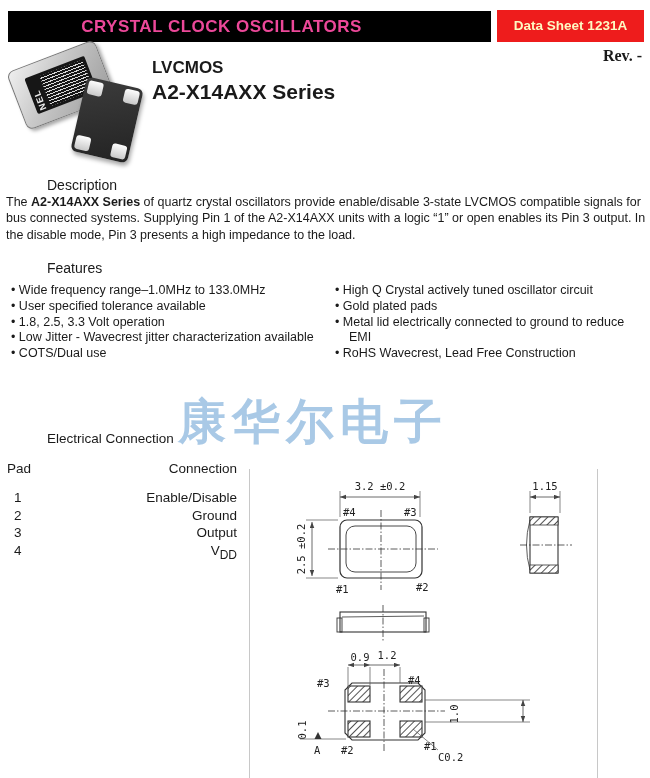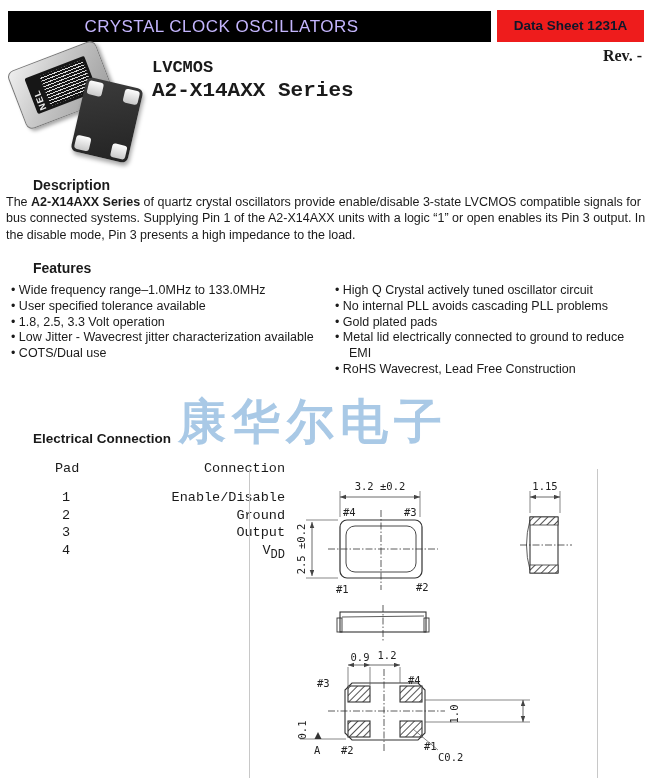--- a/index.html
+++ b/index.html
@@ -1,51 +1,51 @@
 <!DOCTYPE html>
 <html style="--badge_red: #ee1c1c; --watermark_blue: #a9c9e6;"><head>
 <meta charset="utf-8">
 <style>
   html,body{margin:0;padding:0;background:#888;}
   #page{position:relative;width:650px;height:778px;background:#fff;overflow:hidden;
         font-family:"Liberation Sans",sans-serif;color:#1a1a1a;margin:0 auto;}
   
   .hbar{position:absolute;left:8px;top:11px;width:483px;height:31px;background:#000;
-        color:#c4b5fd;font-weight:normal;font-size:17px;line-height:31px;text-align:center;padding-right:56px;box-sizing:border-box;letter-spacing:.5px;}
+        color:#ec4899;font-weight:bold;font-size:17px;line-height:31px;text-align:center;padding-right:56px;box-sizing:border-box;letter-spacing:.5px;}
   .badge{position:absolute;left:497px;top:10px;width:147px;height:32px;background:var(--badge_red,#ee1c1c);
-        color:#0f172a;font-weight:bold;font-size:13.5px;line-height:32px;text-align:center;}
+        color:#fef9c3;font-weight:bold;font-size:13.5px;line-height:32px;text-align:center;}
   .rev{position:absolute;top:47px;right:8px;font-family:"Liberation Serif",serif;font-weight:bold;font-size:16px;}
   
   .photo{position:absolute;left:12px;top:42px;width:135px;height:112px;}
   .chip-nel{position:absolute;left:2px;top:12px;width:92px;height:60px;transform:rotate(-21deg);
      background:linear-gradient(135deg,#efefef 0%,#c9c9c9 40%,#9b9b9b 100%);border:1px solid #777;border-radius:7px;
      box-shadow:2px 3px 4px rgba(0,0,0,.35);display:flex;align-items:center;justify-content:center;}
   .chip-nel .label{width:64px;height:38px;background:#161616;border-radius:2px;display:flex;align-items:stretch;padding:2px;box-sizing:border-box;}
   .chip-nel .nel{color:#eee;font-size:9px;font-weight:bold;writing-mode:vertical-rl;transform:rotate(180deg);line-height:10px;letter-spacing:1px;}
   .chip-nel .stripes{flex:1;margin:1px 1px 1px 3px;background:repeating-linear-gradient(180deg,#161616 0 2px,#d8d8d8 2px 3px);}
   .chip-blk{position:absolute;left:66px;top:40px;width:58px;height:76px;transform:rotate(13deg);
      background:linear-gradient(160deg,#3c3c3c,#232323);border-radius:6px;box-shadow:2px 3px 4px rgba(0,0,0,.35);}
   .chip-blk .pad{position:absolute;width:15px;height:14px;border-radius:3px;background:linear-gradient(#fdfdfd,#c9c9c9);}
   .chip-blk .p1{left:3px;top:3px}.chip-blk .p2{right:3px;top:3px}.chip-blk .p3{left:3px;bottom:3px}.chip-blk .p4{right:3px;bottom:3px}
-  .titles{position:absolute;left:152px;top:58px;font-family:Liberation Mono, monospace;font-weight:bold;}
+  .titles{position:absolute;left:152px;top:58px;font-family:Liberation Sans, sans-serif;font-weight:bold;}
   .t1{font-size:17px;}
   .t2{font-size:21px;margin-top:2px;}
   
-  .h2{position:absolute;left:6px;font-size:14px;font-weight:bold;padding-left:27px;}
+  .h2{position:absolute;left:20px;font-size:14px;font-weight:normal;padding-left:27px;}
   .desc{position:absolute;left:6px;top:194px;width:642px;font-size:12.5px;line-height:16.4px;}
   .feat{position:absolute;left:6px;top:278px;width:642px;display:flex;z-index:1;}
   .feat ul{margin:5px;padding:0;list-style:none;font-size:12.5px;line-height:15.8px;}
   .feat li{padding-left:14px;text-indent:-14px;}
   .feat li::before{content:"\2022\00a0";}
   .colL{width:324px;}
   .colR{width:318px;}
   .wm{position:absolute;left:178px;top:356px;font-size:48px;line-height:1;font-weight:bold;
       color:var(--watermark_blue,#a9c9e6);letter-spacing:6px;z-index:0;white-space:nowrap;margin-top:42px;}
   
-  .etable{position:absolute;left:7px;top:461px;font-family:Liberation Mono, monospace;font-size:13.5px;width:230px;margin-left:48px;}
+  .etable{position:absolute;left:7px;top:461px;font-family:Liberation Sans, sans-serif;font-size:13.5px;width:230px;}
   .erow{display:flex;margin-bottom:2.6px;}
   .ehead{margin-bottom:14px;}
   .cpad{width:32px;}
   .cnum{width:32px;text-align:left;padding-left:7px;box-sizing:border-box;}
   .ccon{flex:1;text-align:right;}
   sub.dd{font-size:12px;}
   
   .vline{position:absolute;top:469px;height:309px;width:0;border-left:1px solid #c8c8c8;}
   .svgwrap{position:absolute;left:280px;top:473px;width:330px;height:305px;}
   svg text{font-family:"DejaVu Sans Mono",monospace;font-size:10.5px;fill:#222;}
@@ -86,21 +86,20 @@
   <div class="feat">
     <ul class="colL">
       <li>Wide frequency range–1.0MHz to 133.0MHz</li>
       <li>User specified tolerance available</li>
       <li>1.8, 2.5, 3.3 Volt operation</li>
       <li>Low Jitter - Wavecrest jitter characterization available</li>
       <li>COTS/Dual use</li>
     </ul>
     <ul class="colR">
       <li>High Q Crystal actively tuned oscillator circuit</li>
-      <li>No internal PLL avoids cascading PLL problems</li>
       <li>Gold plated pads</li>
       <li>Metal lid electrically connected to ground to reduce EMI</li>
       <li>RoHS Wavecrest, Lead Free Construction</li>
     </ul>
   </div>
 
   <div class="wm">康华尔电子</div>
 
   <div class="h2" style="top:431px;font-size:13.5px">Electrical Connection</div>
   <div class="etable">

